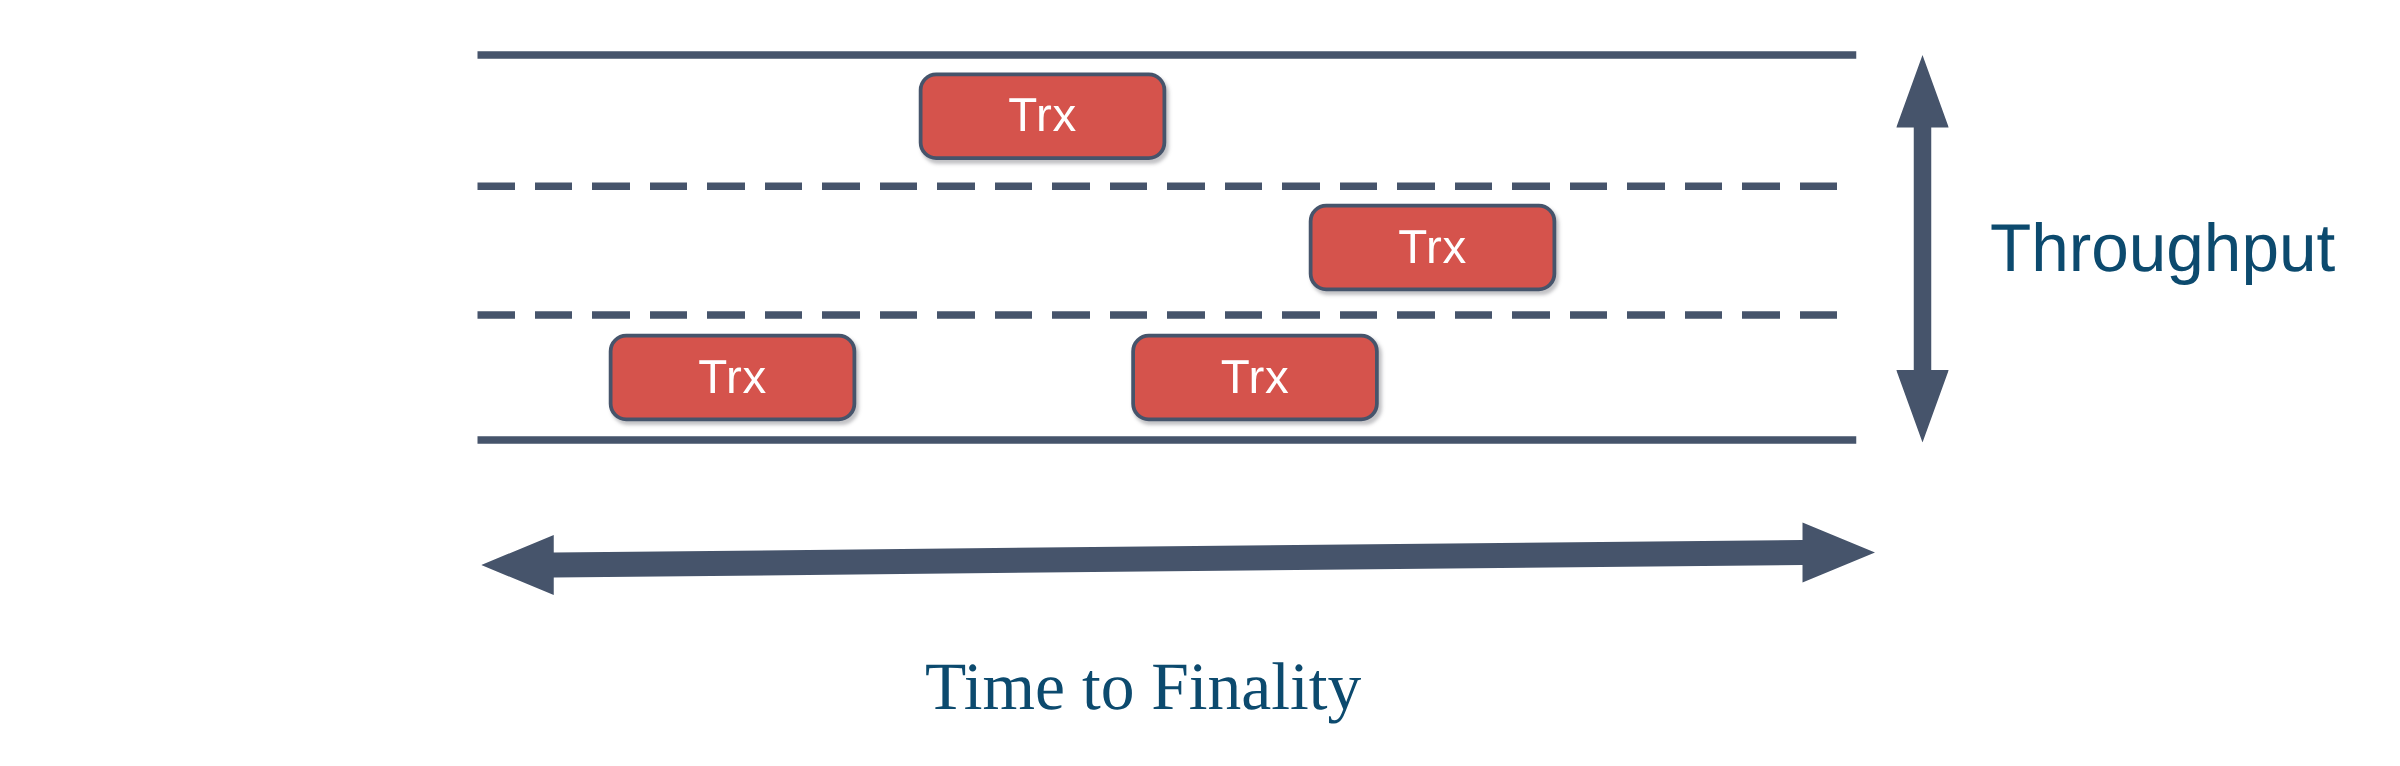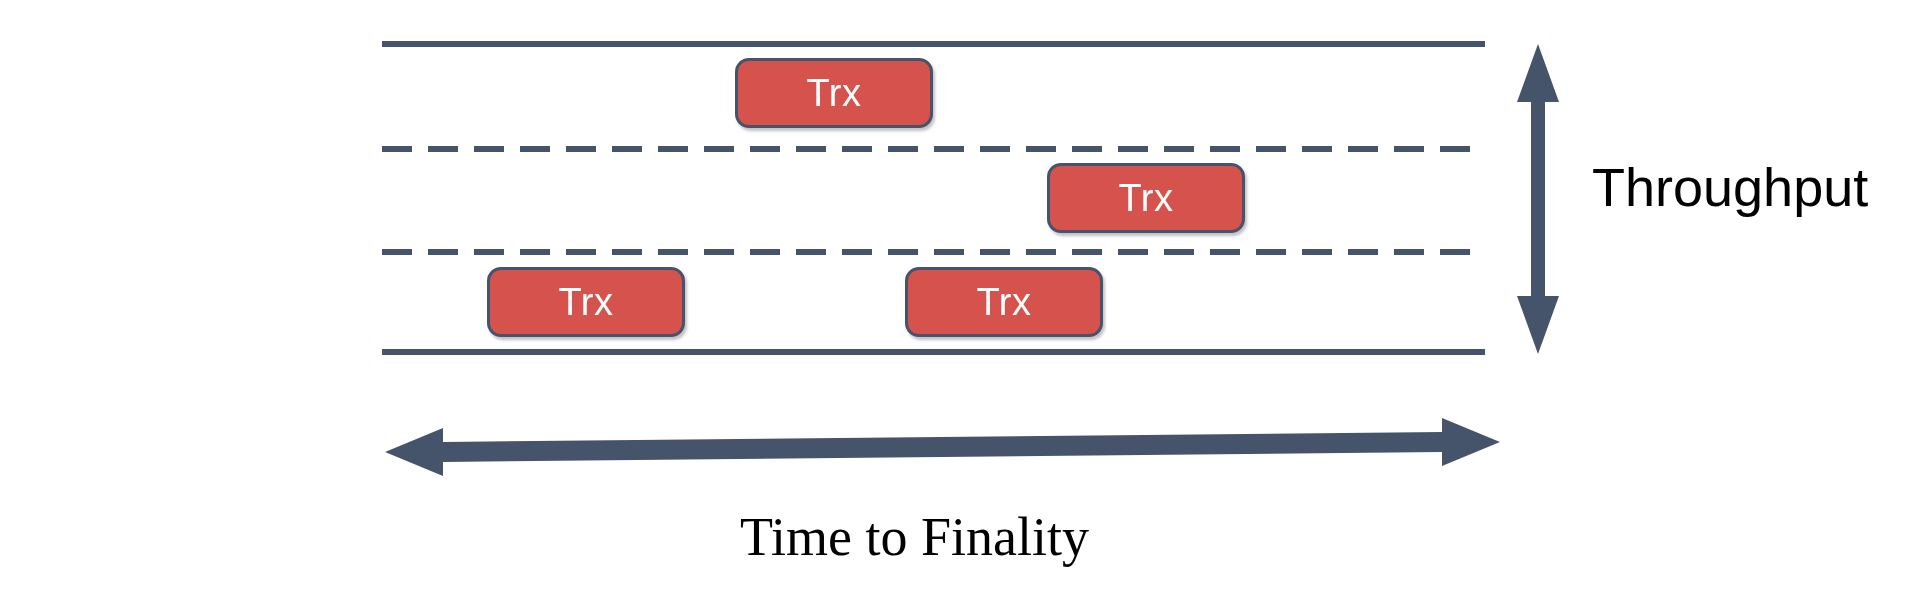--- a/index.html
+++ b/index.html
@@ -74,24 +74,25 @@
     left: 385px;
     top: 410px;
     width: 1115px;
     height: 78px;
   }
   #time-arrow svg { display: block; }
 
   
   .axis-label {
     position: absolute;
-    color: #000000;
+    color: #0c4a6e;
     font-family: "Liberation Sans", sans-serif;
     white-space: nowrap;
     line-height: 1.1;
+    margin-top: 12px;
   }
   #throughput-label {
     left: 1592px;
     top: 158px;
     font-size: 54px;
   }
   #time-label {
     left: 740px;
     top: 508px;
     font-size: 54px;

